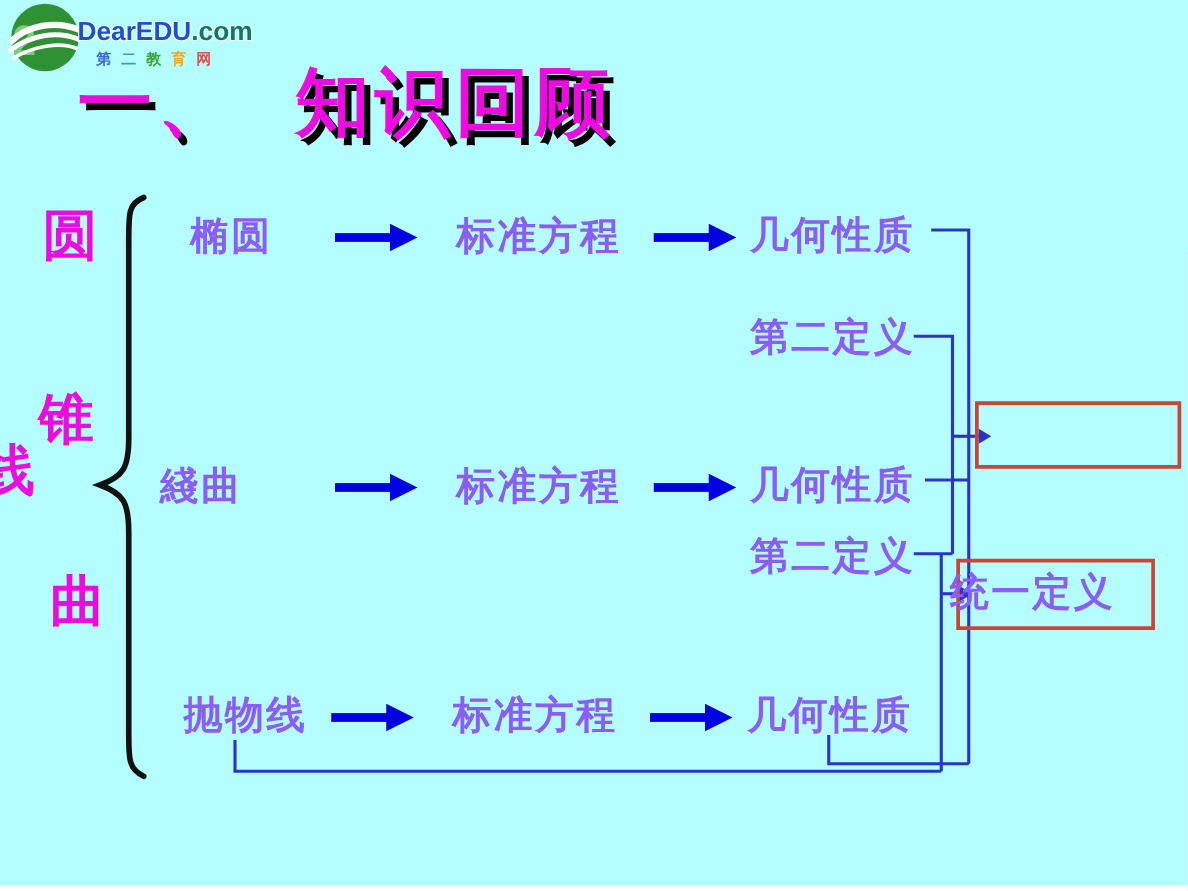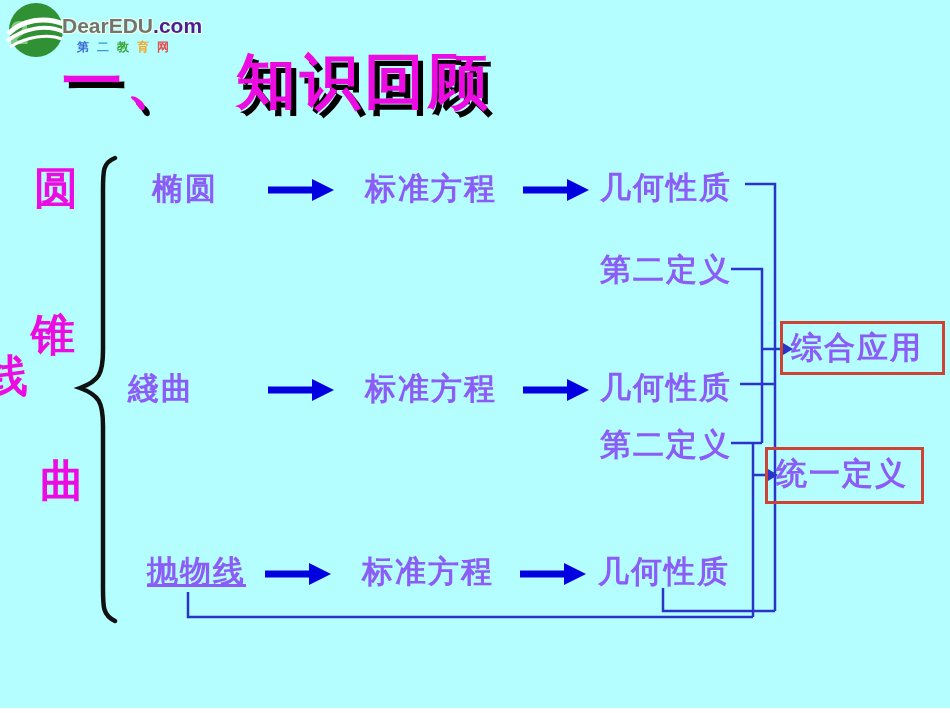--- a/index.html
+++ b/index.html
@@ -9,22 +9,22 @@
     background:#b5feff;
   }
   
   #logo{position:absolute;left:0;top:0;width:200px;height:62px;}
   #logo svg{position:absolute;left:6px;top:2px;}
   .brand{
     position:absolute;left:62px;top:14px;font-family:"Liberation Sans","DejaVu Sans",sans-serif;
     font-size:21px;font-weight:bold;letter-spacing:0px;white-space:nowrap;
     text-shadow:-1px -1px 0 #eaffea,1px -1px 0 #eaffea,-1px 1px 0 #eaffea,1px 1px 0 #eaffea;
   }
-  .brand .b1{color:#737373;text-align:right;}
-  .brand .b2{color:#4c1d95;}
+  .brand .b1{color:#1d4ed8;text-align:right;}
+  .brand .b2{color:#0f766e;}
   .tagline{
     position:absolute;left:77px;top:39px;font-family:"Liberation Sans","DejaVu Sans",sans-serif;
     font-size:12px;font-weight:bold;white-space:nowrap;text-align:right;
   }
   .tagline span{margin-right:8px;}
   
   #title{
     position:absolute;left:62px;top:30px;width:860px;height:110px;
     font-size:60px;font-weight:bold;color:#ec0be0;white-space:nowrap;
     text-shadow:5px 6px 0 #000;letter-spacing:4px;line-height:105px;
@@ -45,28 +45,28 @@
   }
   
   #r0-subject{left:152px;top:170px;}
   #r0-step1{left:365px;top:170px;}
   #r0-step2{left:600px;top:169px;}
   
   #r1-subject{left:128px;top:370px;}
   #r1-step1{left:365px;top:370px;}
   #r1-step2{left:600px;top:369px;}
   
-  #r2-subject{left:147px;top:553px;text-decoration:underline;}
+  #r2-subject{left:147px;top:553px;}
   #r2-step1{left:362px;top:553px;}
   #r2-step2{left:598px;top:553px;}
   
   #secdef-top{left:600px;top:251px;}
   #secdef-bottom{left:600px;top:426px;}
   #box-comprehensive-label{left:791px;top:329px;}
-  #box-unified-label{left:776px;top:455px;}
+  #box-unified-label{left:760px;top:455px;}
   
   .redbox{position:absolute;border:3px solid #cc4433;background:transparent;}
   #box-comprehensive{left:780px;top:321px;width:159px;height:48px;}
   #box-unified{left:765px;top:447px;width:153px;height:51px;}
   
   #overlay{position:absolute;left:0;top:0;}
   
   #bottom-strip{position:absolute;left:0;bottom:0;width:950px;height:5px;background:#ffffff;}
 </style>
 </head>
@@ -157,19 +157,18 @@
   <div class="ftxt" id="r1-step2">几何性质</div>
 
   <div class="ftxt" id="r2-subject">抛物线</div>
   <div class="ftxt" id="r2-step1">标准方程</div>
   <div class="ftxt" id="r2-step2">几何性质</div>
 
   <div class="ftxt" id="secdef-top">第二定义</div>
   <div class="ftxt" id="secdef-bottom">第二定义</div>
 
   <div class="redbox" id="box-comprehensive"></div>
-  <div class="ftxt" id="box-comprehensive-label">综合应用</div>
 
   <div class="redbox" id="box-unified"></div>
   <div class="ftxt" id="box-unified-label">统一定义</div>
 
   <div id="bottom-strip"></div>
 </div>
 
 </body></html>

